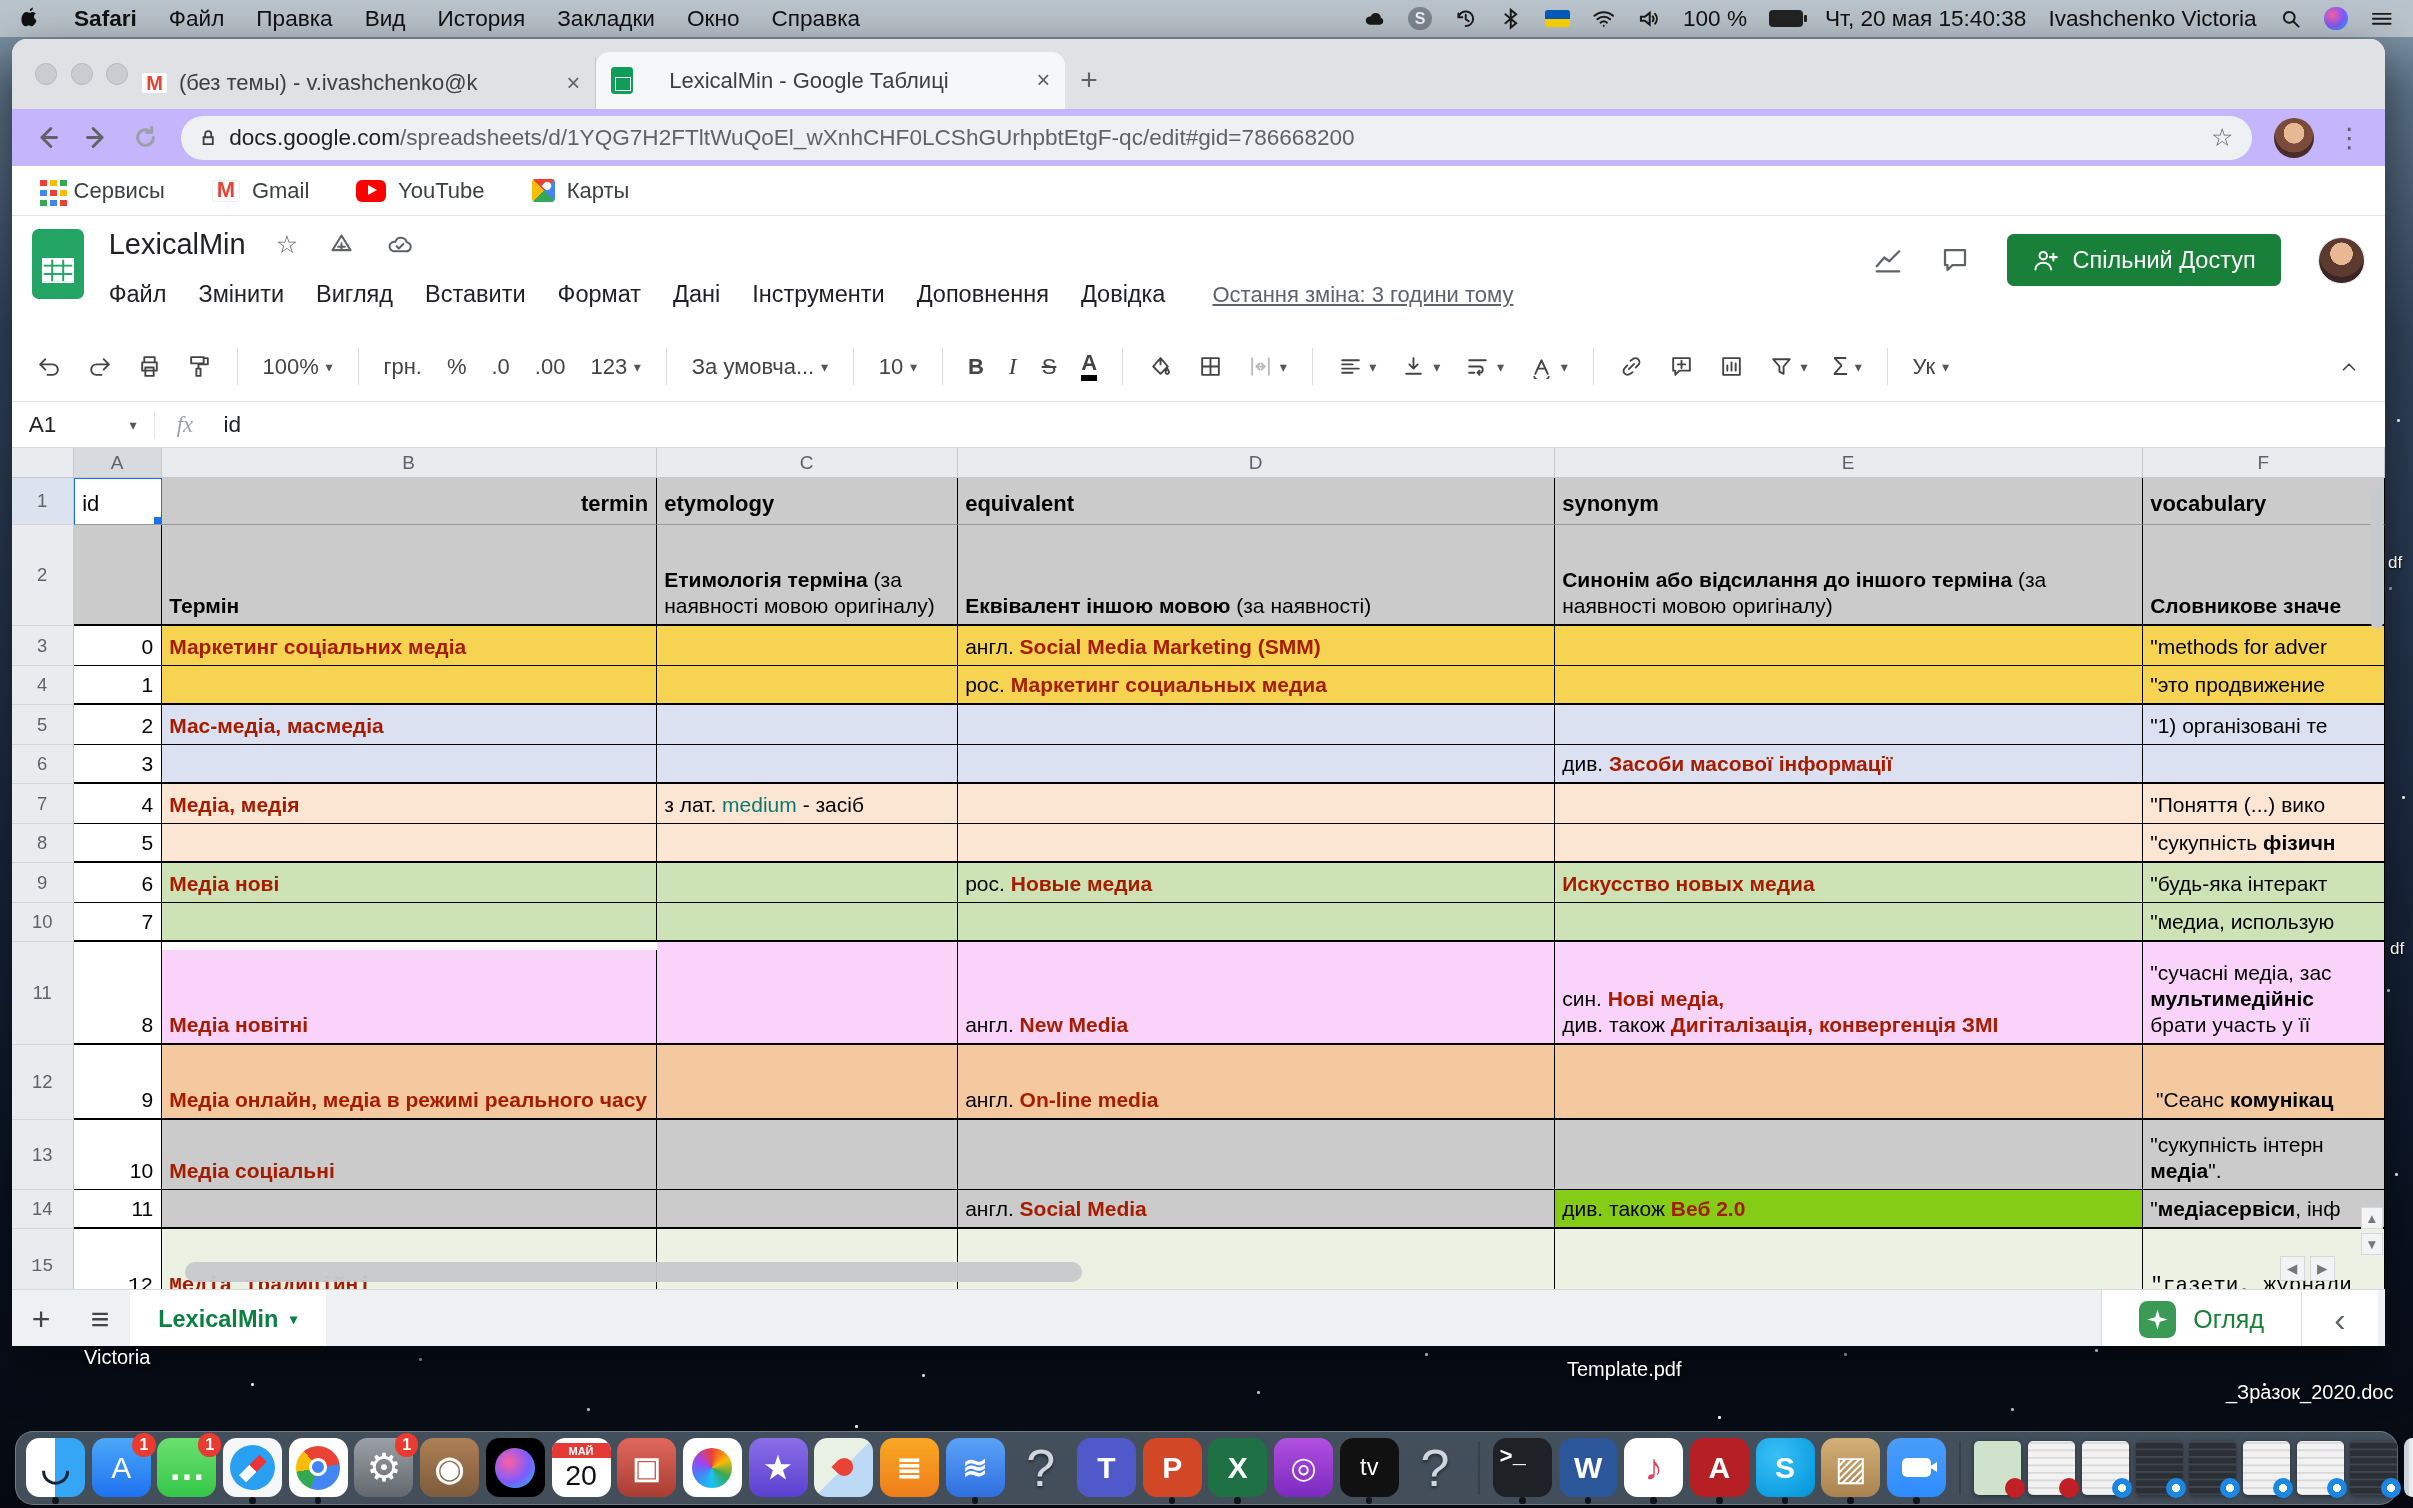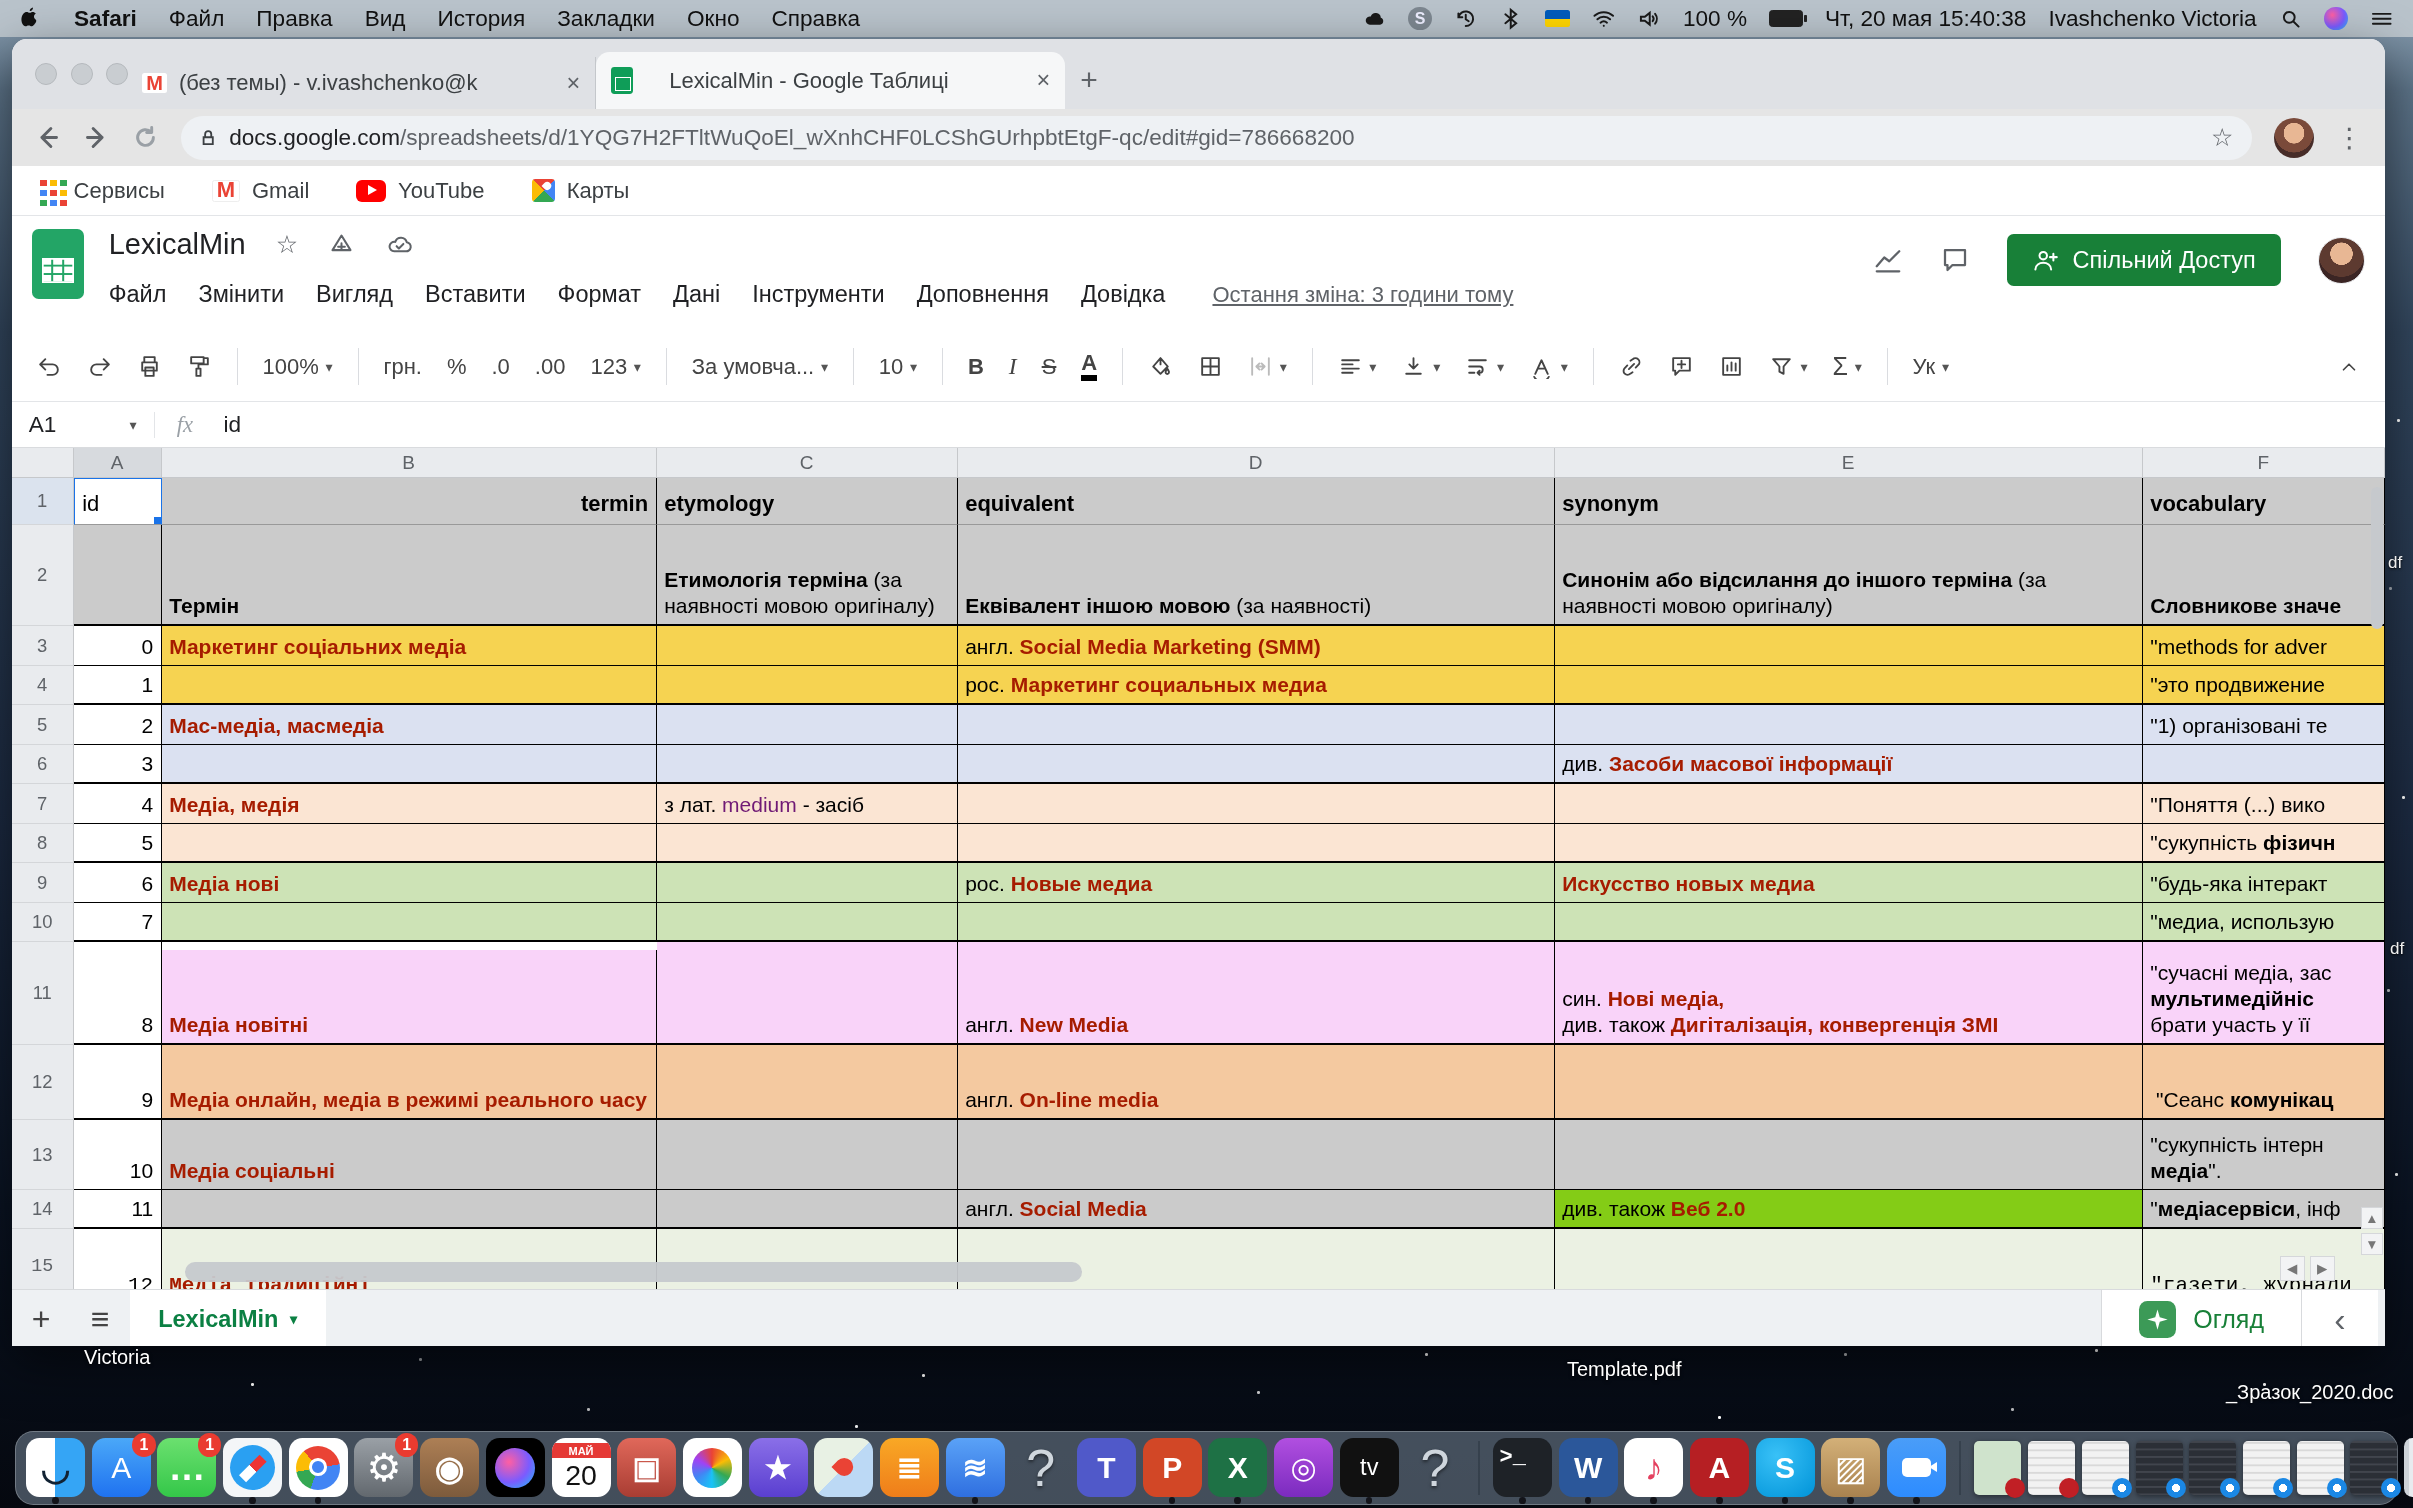--- a/index.html
+++ b/index.html
@@ -54,21 +54,21 @@
   .tab .t-close { color:#5f6368; font-size:23.5px; }
   .newtab-btn { font-size:30px; color:#5f6368; margin:0 0 11.7px 15px; }
   .fav-gmail { width:25px; height:20px; background:#fff; border-radius:2.5px; color:#ea4335; font-weight:bold; font-size:20px;
     display:flex; align-items:center; justify-content:center; }
   .fav-sheets { width:22px; height:27px; background:#0f9d58; border-radius:3.4px; position:relative; }
   .fav-sheets::after { content:""; position:absolute; left:4.2px; top:10px; width:13.4px; height:11.7px;
     background:linear-gradient(#fff,#fff); -webkit-mask:none;
     background-image:linear-gradient(#0f9d58 0 0),linear-gradient(#0f9d58 0 0); background-size:1.7px 100%,100% 1.7px;
     background-position:center,center; background-repeat:no-repeat; border:1.7px solid #fff; }
 
-  .urlbar { height:57px; background:#e5e5e5; display:flex; align-items:center; padding:0 22px; gap:22px; }
+  .urlbar { height:57px; background:#c4b5fd; display:flex; align-items:center; padding:0 22px; gap:22px; }
   .nav-ic { width:27px; height:27px; stroke:#5f6368; fill:none; stroke-width:2.6; stroke-linecap:round; stroke-linejoin:round; }
   .nav-ic.dim { stroke:#9aa0a6; }
   .url-pill { flex:1; height:44px; background:#eef1f4; border-radius:22px; display:flex; align-items:center; padding:0 18.4px; gap:11.7px; }
   .url-text { flex:1; font-size:22.6px; white-space:nowrap; overflow:hidden; }
   .url-domain { color:#202124; } .url-path { color:#5f6368; }
   .lock-ic { width:18.4px; height:22px; stroke:#3c4043; fill:none; stroke-width:2.4; }
   .star-ic { font-size:25px; color:#5f6368; }
   .browser-avatar { width:40px; height:40px; border-radius:50%;
     background:radial-gradient(circle at 50% 38%, #e8b794 32%, #7a4a3a 33% 60%, #472c28 61%); }
   .more-dots { font-size:27px; color:#5f6368; letter-spacing:0; }
@@ -129,21 +129,21 @@
   .grow { display:flex; }
   .rowhead { width:62px; background:#e9ebee; border-right:0.8px solid #c6c8cb; border-bottom:0.8px solid #d4d6d9; color:#5f6368;
     font-size:18.4px; display:flex; align-items:center; justify-content:center; flex:none; }
   .rowhead.selrow { background:#dbe3ee; }
   .cell { flex:none; display:flex; flex-direction:column; justify-content:flex-end; padding:4.2px 7.5px 5.9px 7.5px; overflow:hidden;
     border-right:0.8px solid #000; font-size:21px; line-height:1.22; }
   .cell .ctext { white-space:pre-wrap; }
   .cell.numcol { text-align:right; }
   .cell.hdr1 { font-size:22px; }
   .t-k { color:#000; } .t-kb { color:#000; font-weight:bold; }
-  .t-r { color:#a61c00; font-weight:bold; } .t-rn { color:#701a75; }
+  .t-r { color:#a61c00; font-weight:bold; } .t-rn { color:#0f766e; }
   .cell.selcell { position:relative; background:#fff !important; border:1.7px solid #1a73e8; }
   .cell.selcell::after { content:""; position:absolute; right:-1.7px; bottom:-1.7px; width:8.4px; height:8.4px; background:#1a73e8; }
 
   .hscroll { position:absolute; left:173px; bottom:6.7px; width:897px; height:20px; background:#c6c9cd; border-radius:10px; opacity:.95; }
   .vscroll-lane { position:absolute; right:1.7px; top:34px; width:13.4px; height:754px; }
   .vscroll-thumb { position:absolute; right:0; top:5px; width:11.7px; height:142px; background:#c6c9cd; border-radius:5.9px; }
   .scr-btn { position:absolute; width:25px; height:25px; background:#f2f3f4; border:0.8px solid #d5d7da; color:#777; font-size:13.4px;
     display:flex; align-items:center; justify-content:center; }
 
   

